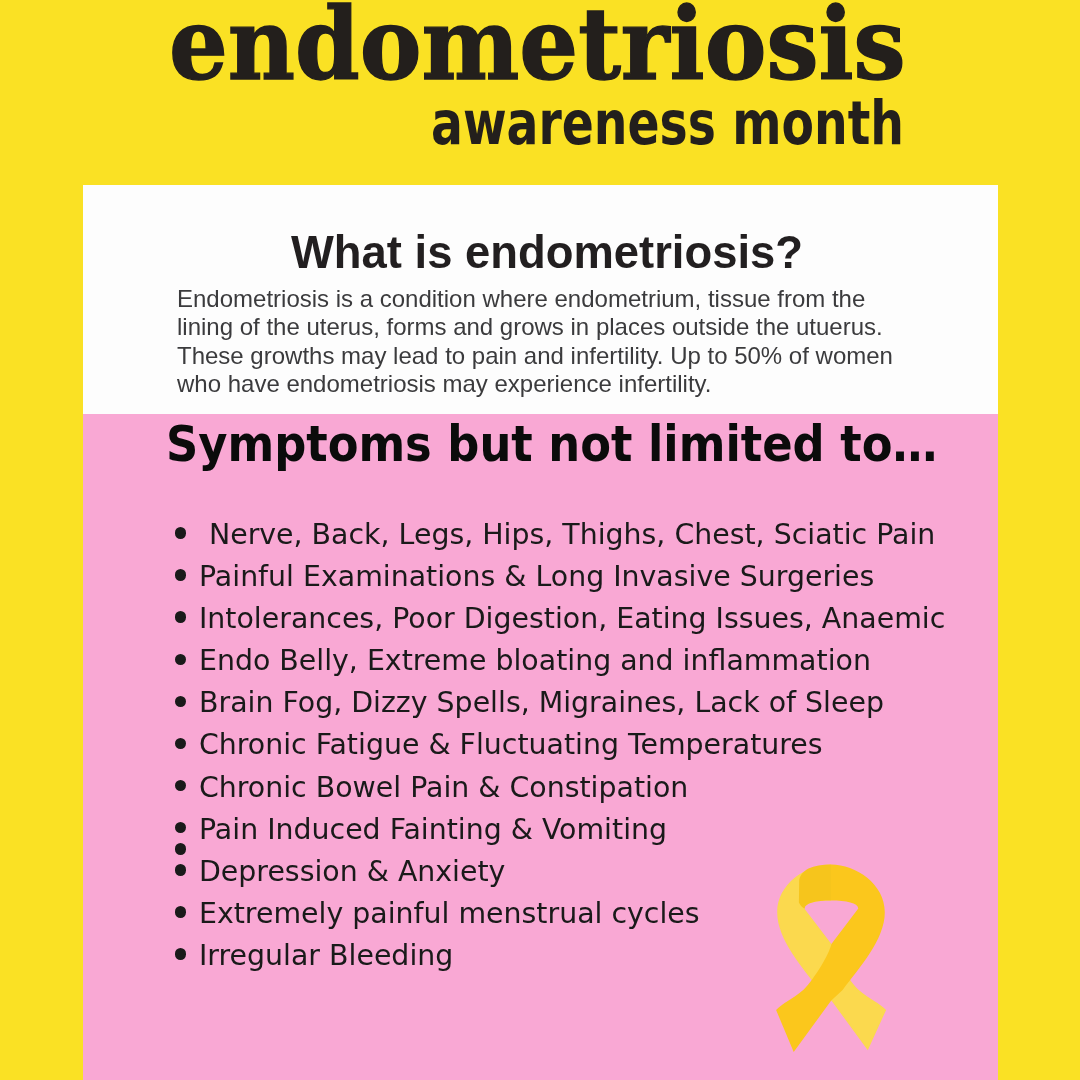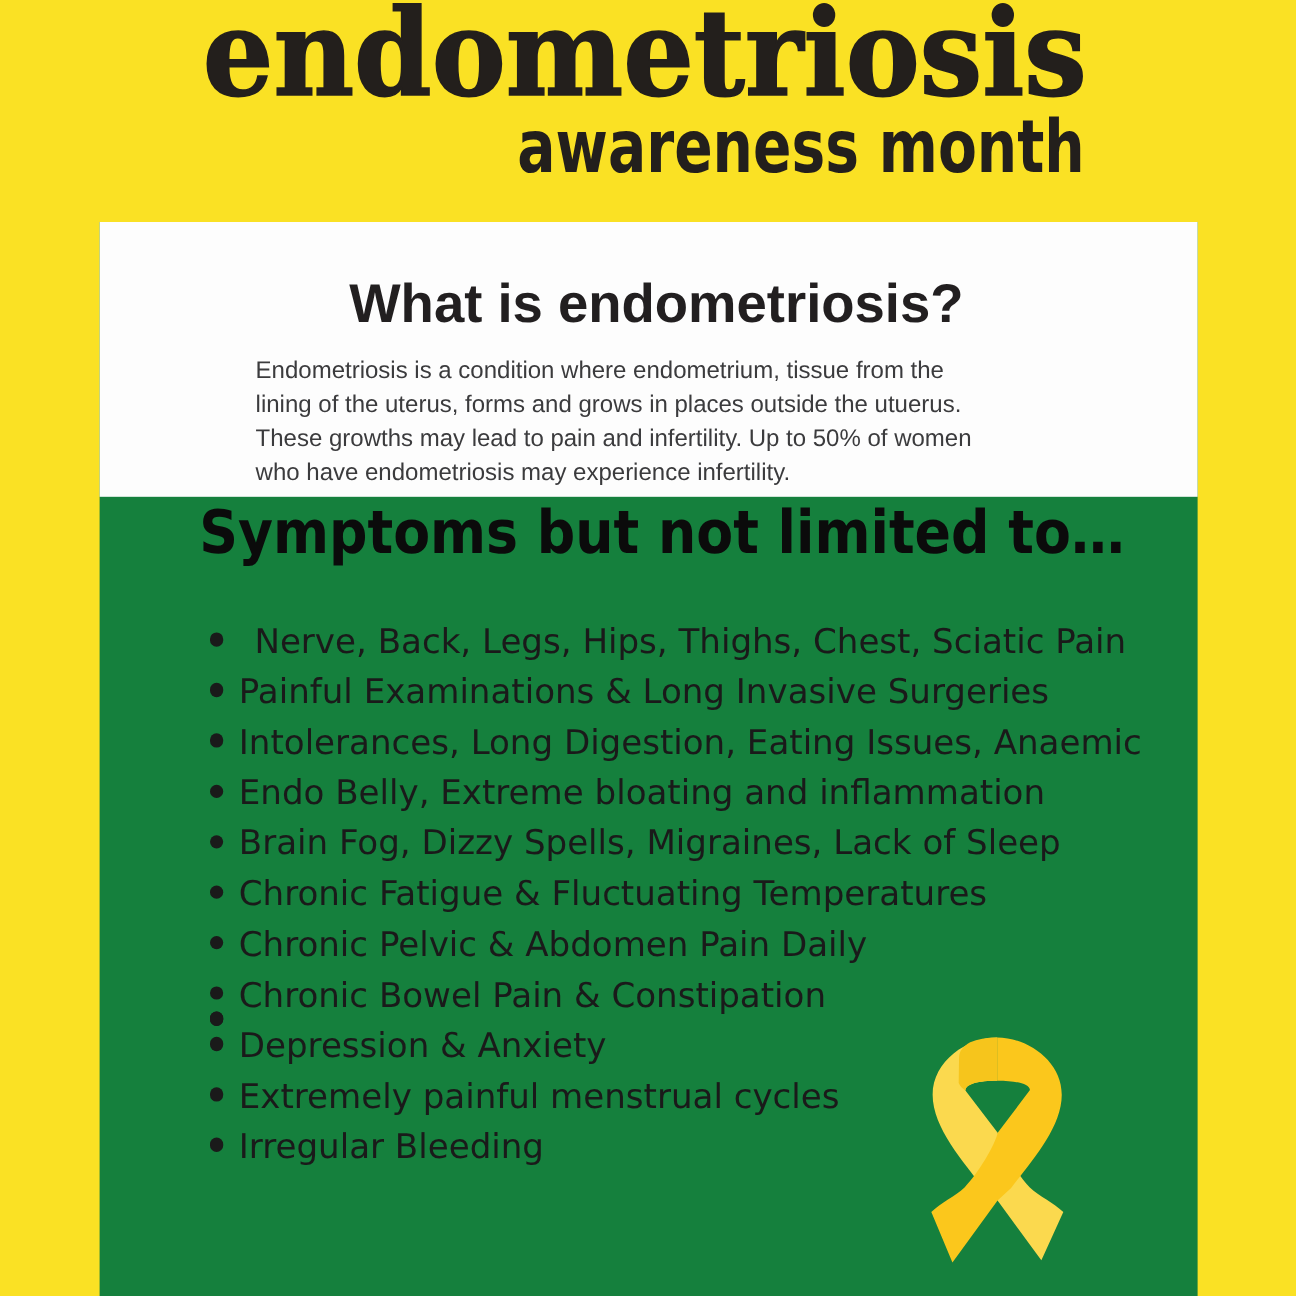--- a/index.html
+++ b/index.html
@@ -80,28 +80,27 @@
     font-family: "Liberation Sans", sans-serif;
     font-weight: 700;
     font-size: 45.4px;
     line-height: 45px;
     color: #221f20;
     white-space: nowrap;
   }
   .q-body {
     position: absolute;
     left: 94px;
-    top: 110px;
+    top: 100px;
     font-family: "Liberation Sans", sans-serif;
     font-weight: 400;
-    font-size: 20px;
+    font-size: 24px;
     line-height: 28.4px;
     color: #3b3b3d;
     white-space: pre-line;
-    margin-left: 36px;
   }
 
   
   .sym-head {
     position: absolute;
     left: 83px;
     top: 234px;
     font-family: "DejaVu Sans", sans-serif;
     font-weight: 700;
     font-size: 50px;
@@ -152,39 +151,38 @@
   #ribbon svg { display: block; }
 </style>
 </head>
 <body>
 
 <div id="poster" style="background: rgb(250, 225, 36);">
 
   <div class="hdr-title" style="color: rgb(35, 31, 28); -webkit-text-stroke-color: rgb(35, 31, 28);">endometriosis</div>
   <div class="hdr-sub" style="color: rgb(35, 31, 28);">awareness month</div>
 
-  <div id="card" style="background: #15803d;">
+  <div id="card" style="background: #f9a8d4;">
     <div id="paste">
       <div class="q-head">What is endometriosis?</div>
       <div class="q-body" style="color: rgb(59, 59, 61);">Endometriosis is a condition where endometrium, tissue from the
 lining of the uterus, forms and grows in places outside the utuerus.
 These growths may lead to pain and infertility. Up to 50% of women
 who have endometriosis may experience infertility.</div>
     </div>
     <div class="sym-head" style="color: rgb(11, 11, 11);">Symptoms but not limited to…</div>
     <ul id="symptoms">
         <li style="color: rgb(26, 26, 26); text-align: center;"><span class="dot"></span><span class="txt">Nerve, Back, Legs, Hips, Thighs, Chest, Sciatic Pain</span></li>
         <li style="color: rgb(26, 26, 26);"><span class="dot"></span><span class="txt">Painful Examinations &amp; Long Invasive Surgeries</span></li>
-        <li style="color: rgb(26, 26, 26);"><span class="dot"></span><span class="txt">Intolerances, Long Digestion, Eating Issues, Anaemic</span></li>
+        <li style="color: rgb(26, 26, 26);"><span class="dot"></span><span class="txt">Intolerances, Poor Digestion, Eating Issues, Anaemic</span></li>
         <li style="color: rgb(26, 26, 26);"><span class="dot"></span><span class="txt">Endo Belly, Extreme bloating and inflammation</span></li>
         <li style="color: rgb(26, 26, 26);"><span class="dot"></span><span class="txt">Brain Fog, Dizzy Spells, Migraines, Lack of Sleep</span></li>
         <li style="color: rgb(26, 26, 26);"><span class="dot"></span><span class="txt">Chronic Fatigue &amp; Fluctuating Temperatures</span></li>
-        <li style="color: rgb(26, 26, 26);"><span class="dot"></span><span class="txt">Chronic Pelvic &amp; Abdomen Pain Daily</span></li>
         <li style="color: rgb(26, 26, 26);"><span class="dot"></span><span class="txt">Chronic Bowel Pain &amp; Constipation</span></li>
-        <li style="color: rgb(26, 26, 26);"><span class="dot"></span></li>
+        <li style="color: rgb(26, 26, 26);"><span class="dot"></span><span class="txt">Pain Induced Fainting &amp; Vomiting</span></li>
         <li style="color: rgb(26, 26, 26);"><span class="dot"></span></li>
         <li style="color: rgb(26, 26, 26);"><span class="dot"></span><span class="txt">Depression &amp; Anxiety</span></li>
         <li style="color: rgb(26, 26, 26);"><span class="dot"></span><span class="txt">Extremely painful menstrual cycles</span></li>
         <li style="color: rgb(26, 26, 26);"><span class="dot"></span><span class="txt">Irregular Bleeding</span></li>
       </ul>
     <div id="ribbon">
       <svg viewBox="0 0 125 200" width="125" height="200" xmlns="http://www.w3.org/2000/svg">
         <path fill="#fbd94e" d="M 61 6.5 C 36 6.5 7.2 26 7.2 54.2 C 7.2 82 33 110 49.4 132 L 61.3 142.4 L 97.8 192.3 L 116.1 152 C 108 144 96 139 88.2 131.5 C 77 120 63.5 96 61.4 86 L 34.5 50.7 C 35 45 45.5 42.6 61 42.6 Z"></path>
         <path fill="#fbc71c" d="M 61 6.5 C 86 6.5 114.8 26 114.8 54.2 C 114.8 82 89 110 72.6 132 L 61.3 142.4 L 23.7 194.1 L 6.1 152 C 14 144 26 139 33.8 131.5 C 45 120 59.3 96 61.4 86 L 88.3 50.4 C 87.8 45 76.5 42.6 61 42.6 Z"></path>
         <path fill="#f6c51c" d="M 61 6.5 C 52 6.5 44.5 8 38.5 10.5 C 32.5 14 29.2 18 29.2 23.5 L 28.9 44.5 C 30.3 47.5 32.2 49.4 34.5 50.7 C 35 45 45.5 42.6 61 42.6 Z"></path>

